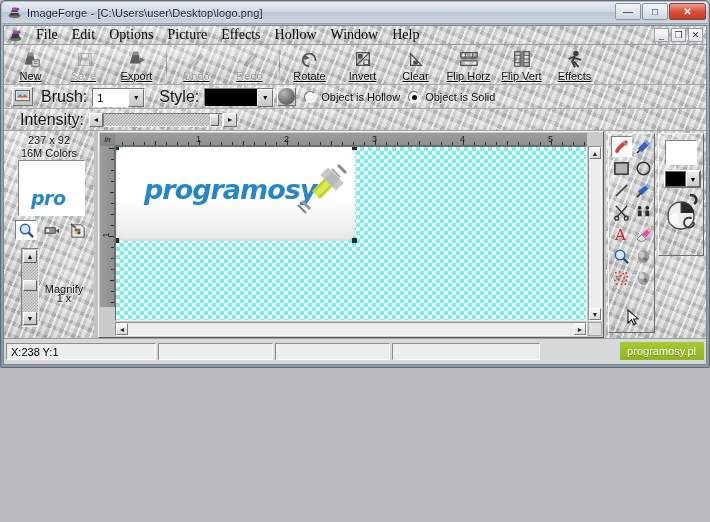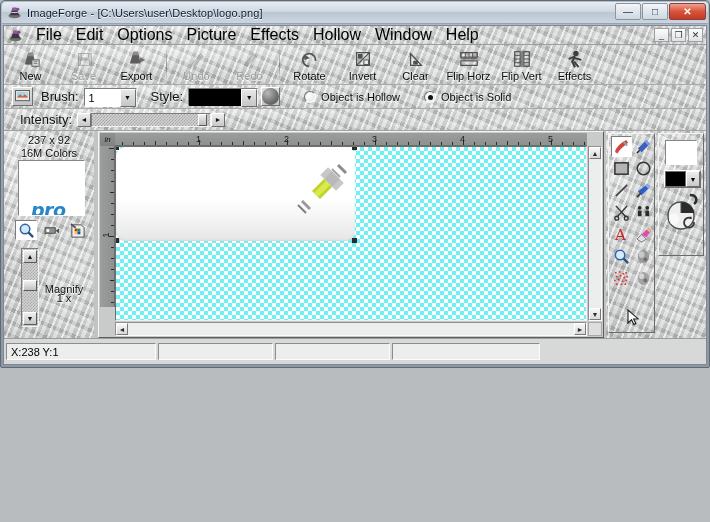--- a/index.html
+++ b/index.html
@@ -63,57 +63,57 @@
     overflow:hidden;
   }
 
   
   #menubar{
     position:relative; height:19px; display:flex; align-items:center;
     border-bottom:1px solid #9a9d9c;
     padding-left:2px;
   }
   #menubar .mlogo{ margin:0 6px 0 2px; }
-  .menu-item{ padding:2px 7px; font-size:16px; color:#000; }
+  .menu-item{ padding:2px 7px; font-size:14px; color:#000;font-family:Liberation Serif, serif; }
   .mdibtns{ position:absolute; right:3px; top:2px; display:flex; gap:2px; }
   .mdibtn{
     width:15px; height:14px; border:1px solid #9aa0a5;
     background:linear-gradient(#fdfdfd,#dfe2e4);
     font-size:9px; line-height:12px; text-align:center; color:#333;
   }
 
   
   #toolbar{ height:40px; display:flex; align-items:stretch; border-bottom:1px solid #a8abaa; }
-  .tool-group{ display:flex; }
+  .tool-group{ display:flex;text-decoration:underline; }
   .tsep{ width:1px; margin:3px 3px; background:linear-gradient(rgba(120,120,120,.0),rgba(90,90,90,.55),rgba(120,120,120,0)); }
   .tbtn{
     width:53px; display:flex; flex-direction:column; align-items:center; justify-content:flex-start;
     padding-top:3px;
   }
   .tbtn .ic{ height:21px; display:flex; align-items:flex-end; }
   .tbtn .lbl{ font-size:11px; color:#0c0c0c; margin-top:1px; text-shadow:0 1px 0 rgba(255,255,255,.75); }
   .tbtn.disabled .lbl{ color:#9c9f9e; text-shadow:0 1px 0 rgba(255,255,255,.85); }
   .tbtn.disabled .ic{ opacity:.42; filter:grayscale(1); }
 
   
   #optbar{ height:24px; display:flex; align-items:center; border-bottom:1px solid #a8abaa; padding-left:8px; }
   #intbar{ height:22px; display:flex; align-items:center; border-bottom:1px solid #a0a3a2; padding-left:16px; }
-  .olbl{ font-size:13px; color:#111; margin-right:5px; text-shadow:0 1px 0 rgba(255,255,255,.7); }
+  .olbl{ font-size:16px; color:#111; margin-right:5px; text-shadow:0 1px 0 rgba(255,255,255,.7); }
   .sunk{ border:1px solid; border-color:#7d7d7d #f2f2f2 #f2f2f2 #7d7d7d; }
   .rsd{ border:1px solid; border-color:#ffffff #6f6f6f #6f6f6f #ffffff; }
   .combo{ display:flex; height:18px; }
   .combo .fld{ background:#fff; height:18px; display:flex; align-items:center; padding:0 4px; font-size:11px; color:#000; }
   .combo .arw{
     width:16px; height:18px; background:linear-gradient(#e8e8e8,#c6c6c6);
     border:1px solid; border-color:#fff #6f6f6f #6f6f6f #fff;
     display:flex; align-items:center; justify-content:center; font-size:7px; color:#111;
   }
   .swatchbox{ width:52px; height:17px; background:#000; }
   .bigdot{ width:17px; height:17px; border-radius:50%; background:radial-gradient(circle at 33% 30%,#b9b9b9,#6e6e6e 60%,#4a4a4a); }
-  .radio{ display:flex; align-items:flex-end; margin-left:24px; }
+  .radio{ display:flex; align-items:flex-end; margin-left:8px; }
   .radio .rc{
     width:12px; height:12px; border-radius:50%;
     background:radial-gradient(circle at 35% 32%,#fff,#e3e3e3);
     border:1px solid; border-color:#707070 #fff #fff #707070;
     margin-right:5px; position:relative;
   }
   .radio.on .rc::after{
     content:""; position:absolute; left:3px; top:3px; width:5px; height:5px;
     border-radius:50%; background:#111;
   }
@@ -147,21 +147,21 @@
   
   .infoline{ text-align:center; font-size:11px; color:#111; text-shadow:0 1px 0 rgba(255,255,255,.8); }
   #preview{
     position:absolute; left:14px; top:29px; width:67px; height:56px;
     background:#fff; border:1px solid; border-color:#868686 #fdfdfd #fdfdfd #868686;
     overflow:hidden;
   }
   #preview .pv-logo{
     position:absolute; left:12px; top:26px;
     font-family:"DejaVu Sans", sans-serif; font-style:italic; font-weight:bold;
-    font-size:19px; color:#2786c9; letter-spacing:-.5px;margin-top:12px;
+    font-size:19px; color:#2786c9; letter-spacing:-.5px;
   }
   .minitools{ position:absolute; left:11px; top:89px; display:flex; align-items:center; gap:4px; }
   .minibtn{ width:22px; height:20px; display:flex; align-items:center; justify-content:center; }
   .minibtn.sel{ background:#fff; border:1px solid; border-color:#7d7d7d #fff #fff #7d7d7d; }
   #vslider{
     position:absolute; left:17px; top:117px; width:18px; height:79px;
     border:1px solid; border-color:#7d7d7d #f2f2f2 #f2f2f2 #7d7d7d;
     background-image:linear-gradient(45deg,#a8a8a8 25%,transparent 25%,transparent 75%,#a8a8a8 75%),
                      linear-gradient(45deg,#a8a8a8 25%,#d4d4d4 25%,#d4d4d4 75%,#a8a8a8 75%);
     background-size:3px 3px; background-position:0 0,1.5px 1.5px;
@@ -645,20 +645,21 @@
                 <span class="rtick" style="top: 288px; height: 1px; width: 3px; right: 0px;"></span>
                 <span class="rtick" style="top: 299px; height: 1px; width: 3px; right: 0px;"></span>
                 <span class="rtick" style="top: 310px; height: 1px; width: 4px; right: 0px;"></span>
                 <span class="rnum" style="top: 84px; left: 3px; transform: rotate(-90deg);">1</span>
                 <span class="rnum" style="top: 172px; left: 3px; transform: rotate(-90deg);">2</span>
               </div>
 
           <div id="canvasWrap">
             <div id="checker"></div>
             <div id="artwork">
+              <span class="logotext">programosy</span>
               <svg style="position:absolute;left:178px;top:14px" width="56" height="58" viewBox="0 0 56 58">
                 <path d="M44 4 L52 12" stroke="#8b8b8b" stroke-width="3"></path>
                 <path d="M34 14 L42 22" stroke="#c8c8c8" stroke-width="11" stroke-linecap="square"></path>
                 <path d="M34 14 L42 22" stroke="#8f8f8f" stroke-width="11" fill="none" opacity=".25"></path>
                 <path d="M18 30 L26 38 L38 26 L30 18 Z" fill="#bfd42a"></path>
                 <path d="M20 32 L24 36 L36 24 L32 20 Z" fill="#d9e94e"></path>
                 <path d="M8 40 L16 48" stroke="#9a9a9a" stroke-width="3"></path>
                 <path d="M4 44 L12 52" stroke="#7e7e7e" stroke-width="2"></path>
                 <path d="M38 8 L46 16" stroke="#a6a6a6" stroke-width="2"></path>
               </svg>
@@ -815,17 +816,18 @@
         </div>
 
       </div>
     </div>
 
     <div id="statusbar">
       <div class="spanel" style="width:150px">X:238 Y:1</div>
       <div class="spanel" style="width:115px"></div>
       <div class="spanel" style="width:115px"></div>
       <div class="spanel" style="width:148px"></div>
+      <div id="watermark">programosy.pl</div>
     </div>
 
   </div>
  </div>
 </div>
 
 </body></html>

